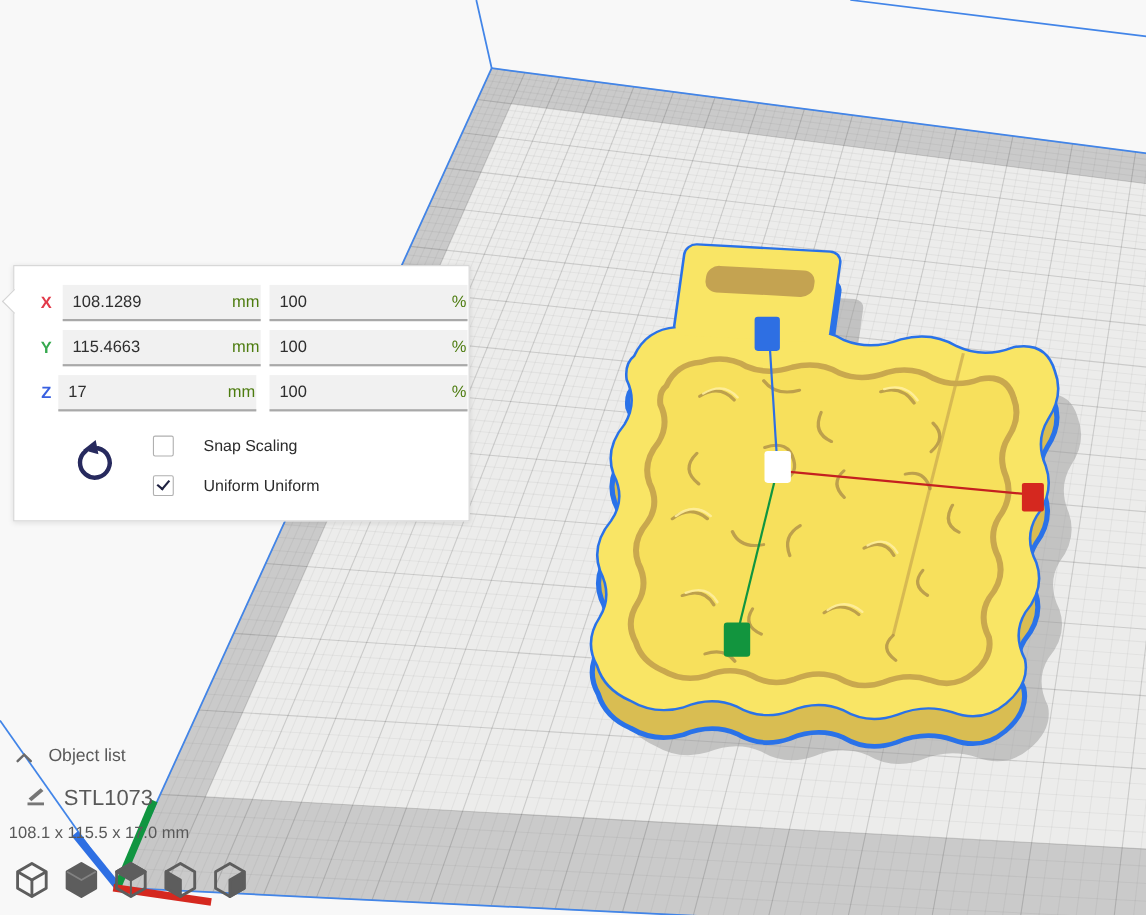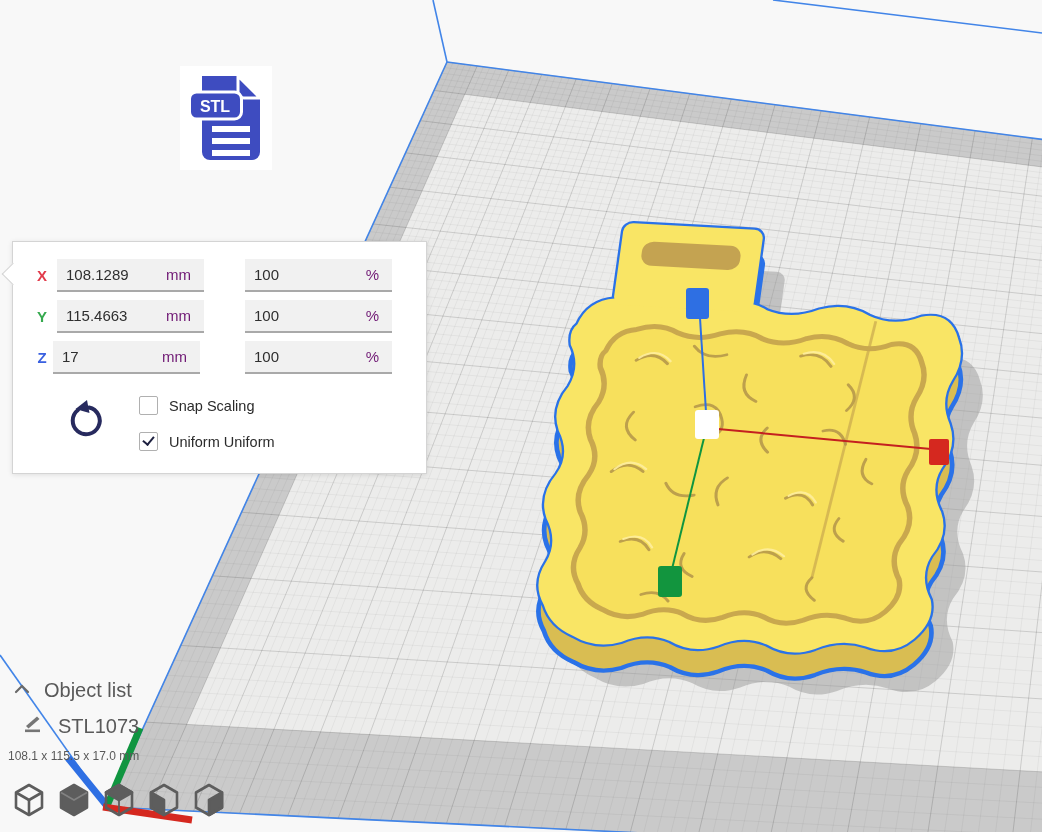--- a/index.html
+++ b/index.html
@@ -12,41 +12,41 @@
     background:#ffffff;display:flex;align-items:center;justify-content:center;}
 
   
   .scale-panel{position:absolute;left:12px;top:241px;width:413px;height:231px;
     background:#ffffff;border:1px solid #d4d4d4;box-shadow:0 1px 5px rgba(0,0,0,.10);}
   .panel-notch{position:absolute;left:-8px;top:24px;width:15px;height:15px;background:#fff;
     border-left:1px solid #d4d4d4;border-bottom:1px solid #d4d4d4;transform:rotate(45deg);}
   .axis-row{position:absolute;left:0;height:33px;display:flex;align-items:center;}
   .axis-label{position:absolute;width:18px;text-align:center;font-size:15px;font-weight:bold;}
   .axis-label.x{color:#e23a4a;} .axis-label.y{color:#35a94e;} .axis-label.z{color:#3960e0;}
-  .field{position:absolute;height:33px;width:147px;background:#f1f1f1;
+  .field{position:absolute;height:33px;width:180px;background:#f1f1f1;
     border-bottom:2px solid #a9a9a9;box-sizing:border-box;display:flex;align-items:center;}
   .field input{flex:1;min-width:0;background:transparent;border:none;outline:none;
     font-family:"Liberation Sans",sans-serif;font-size:15px;color:#2f2f2f;padding:0 4px 0 9px;}
-  .field .unit{font-size:15px;color:#701a75;padding-right:13px;}
-  .checkbox-row{position:absolute;left:126px;display:flex;align-items:center;cursor:pointer;}
+  .field .unit{font-size:15px;color:#4d7c0f;padding-right:1px;}
+  .checkbox-row{position:absolute;left:126px;display:flex;align-items:center;cursor:pointer;gap:16px;}
   .cb-box{width:17px;height:17px;background:#fff;border:1px solid #b0b0b0;border-radius:2px;
     position:relative;flex:none;}
   .cb-mark{display:none;position:absolute;left:5px;top:1px;width:5px;height:9px;
     border-right:2.4px solid #1e2140;border-bottom:2.4px solid #1e2140;transform:rotate(40deg);}
   .checkbox-row.checked .cb-mark{display:block;}
   .cb-label{font-size:14.5px;color:#2b2b2b;padding-left:11px;}
   .reset-btn{position:absolute;left:52px;top:158px;width:40px;height:40px;border:none;
     background:transparent;padding:0;cursor:pointer;}
 
   
-  .objlist-header{position:absolute;left:44px;top:679px;font-size:20px;color:#595959;}
+  .objlist-header{position:absolute;left:44px;top:679px;font-size:16px;color:#595959;}
   .chevron-up{position:absolute;left:13px;top:682px;}
   .obj-item-icon{position:absolute;left:22px;top:712px;}
   .obj-item-name{position:absolute;left:58px;top:715px;font-size:20px;color:#595959;}
-  .obj-dims{position:absolute;left:8px;top:749px;font-size:12px;color:#595959;}
+  .obj-dims{position:absolute;left:8px;top:749px;font-size:15px;color:#595959;}
 
   
   .view-toolbar{position:absolute;left:10px;top:781px;display:flex;gap:7px;}
   .view-btn{width:38px;height:38px;border:none;background:transparent;padding:0;cursor:pointer;}
 </style>
 </head>
 <body>
 <div id="app">
 
 <svg id="viewport" width="1042" height="832" viewBox="0 0 1042 832">
@@ -301,31 +301,20 @@
     <rect x="929" y="439" width="20" height="26" rx="2" fill="#d5281f"></rect>
   </g>
 
   <g stroke-linecap="butt">
     <line x1="107" y1="806" x2="68" y2="758" stroke="#2e6fe3" stroke-width="7"></line>
     <line x1="107" y1="806" x2="140" y2="728" stroke="#109540" stroke-width="7"></line>
     <line x1="103" y1="807" x2="192" y2="820" stroke="#d5281f" stroke-width="7"></line>
   </g>
 </svg>
 
-<div class="file-icon-card">
-  <svg width="76" height="88" viewBox="0 0 76 88">
-    <path d="M14 2 h36 l22 22 v54 a8 8 0 0 1 -8 8 H22 a8 8 0 0 1 -8 -8 Z" fill="#3e4cc0"></path>
-    <path d="M50 2 l22 22 h-16 a6 6 0 0 1 -6 -6 Z" fill="#3e4cc0" stroke="#ffffff" stroke-width="3" stroke-linejoin="round"></path>
-    <rect x="1.5" y="18" width="52" height="27" rx="7" fill="#3e4cc0" stroke="#ffffff" stroke-width="3"></rect>
-    <text x="27" y="38" text-anchor="middle" font-family="Liberation Sans, sans-serif" font-size="16" font-weight="bold" fill="#ffffff">STL</text>
-    <rect x="24" y="52" width="38" height="6" fill="#ffffff"></rect>
-    <rect x="24" y="64" width="38" height="6" fill="#ffffff"></rect>
-    <rect x="24" y="76" width="38" height="6" fill="#ffffff"></rect>
-  </svg>
-</div>
 
 <div class="scale-panel">
   <div class="panel-notch"></div>
 
   <div class="axis-row" style="top:17px;width:100%;">
     <span class="axis-label x" style="left:20px;">X</span>
     <div class="field" style="left:44px;">
       <input value="108.1289" style="">
       <span class="unit">mm</span>
     </div>

